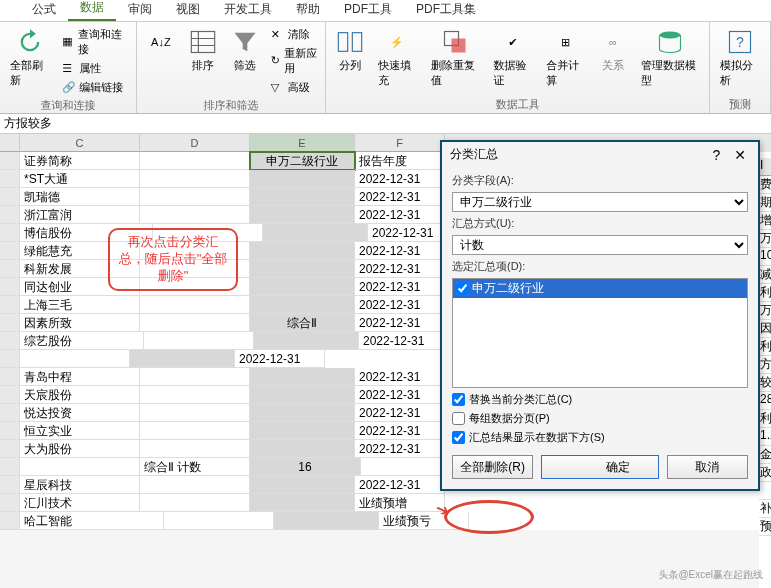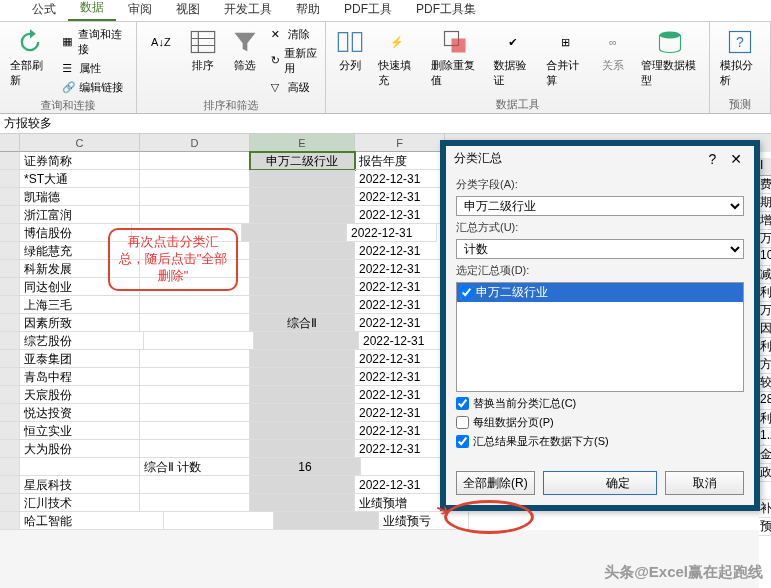--- a/index.html
+++ b/index.html
@@ -25,37 +25,37 @@
 .colhdr { display: flex; background: #e8e8e8; height: 18px; }
 .ch { border-right: 1px solid #ccc; border-bottom: 1px solid #aaa; text-align: center; font-size: 11px; color: #555; line-height: 18px; }
 .rows { }
 .row { display: flex; height: 18px; }
 .cell { border-right: 1px solid #ddd; border-bottom: 1px solid #ddd; padding: 0 4px; font-size: 12px; line-height: 18px; overflow: hidden; white-space: nowrap; }
 .cell.e { background: #d8d8d8; }
 .cell.e.sel { outline: 2px solid #4a7d2e; outline-offset: -1px; }
 
 .callout { position: absolute; left: 108px; top: 228px; width: 130px; border: 2px solid #d43; border-radius: 10px; padding: 4px 6px; color: #e33; font-size: 13px; font-weight: 500; text-align: center; line-height: 1.3; background: rgba(255,255,255,0.1); }
 
-.dialog { position: absolute; left: 440px; top: 140px; width: 320px; background: #f4f4f4; border: 6px solid #0c4a6e; box-shadow: 2px 2px 6px rgba(0,0,0,0.25); font-size: 12px; }
+.dialog { position: absolute; left: 440px; top: 140px; width: 320px; background: #f4f4f4; border: 2px solid #0c4a6e; box-shadow: 2px 2px 6px rgba(0,0,0,0.25); font-size: 12px; }
 .dlg-title { display: flex; justify-content: space-between; align-items: center; padding: 4px 8px; font-size: 12px; }
 .dlg-close { cursor: pointer; font-size: 14px; padding: 0 4px; }
 .dlg-body { padding: 6px 10px 10px; display: flex; flex-direction: column; gap: 4px; }
 .dlg-label { font-size: 11px; color: #333; }
 .dlg-select { width: 100%; height: 20px; border: 1px solid #999; background: #fff; font-size: 12px; padding: 0 3px; }
 .dlg-list { width: 100%; height: 110px; border: 1px solid #999; background: #fff; overflow: auto; }
 .dlg-list-item { display: flex; align-items: center; gap: 3px; padding: 1px 3px; background: #2a6ed0; color: #fff; font-size: 12px; }
 .dlg-check { display: flex; align-items: center; gap: 4px; font-size: 11px; }
 .dlg-btns { display: flex; justify-content: space-between; gap: 8px; margin-top: 6px; }
-.dlg-btn { flex: 1; height: 24px; border: 1px solid #888; background: linear-gradient(#fdfdfd,#e8e8e8); font-size: 12px; cursor: pointer; margin-top: 12px; }
+.dlg-btn { flex: 1; height: 24px; border: 1px solid #888; background: linear-gradient(#fdfdfd,#e8e8e8); font-size: 12px; cursor: pointer; }
 .dlg-btn.primary { border: 1px solid #2a6ed0; padding-left: 36px; }
 
 .ring { position: absolute; border: 3px solid #d43; border-radius: 50%; width: 90px; height: 34px; left: 444px; top: 500px; pointer-events: none; }
 .arrow { position: absolute; left: 436px; top: 500px; color: #d43; font-size: 16px; transform: rotate(25deg); pointer-events:none;}
 
-.watermark { position: absolute; right: 8px; bottom: 6px; font-size: 15px; color: #999; font-weight: bold; }
+.watermark { position: absolute; right: 8px; bottom: 6px; font-size: 10px; color: #999; }
 .cut-right { position: absolute; right: 0; top: 158px; width: 12px; bottom: 0; background: #fff; display:flex; flex-direction:column; font-size:12px; }
 .cut-right div { height:18px; border-bottom:1px solid #ddd; padding-left:1px; overflow:hidden; }
 svg { display:block; }
 </style>
 </head>
 <body>
 
 <div class="tabs">
   <div class="tab">公式</div>
   <div class="tab active">数据</div>
@@ -235,21 +235,21 @@
       </div>
       <div class="row">
         <div class="cell" style="width:20px;background:#e8e8e8"></div>
     <div class="cell" style="width:120px">浙江富润</div>
     <div class="cell" style="width:110px;text-align:right"></div>
     <div class="cell e " style="width:105px;text-align:center"></div>
     <div class="cell" style="width:90px">2022-12-31</div>
       </div>
       <div class="row">
         <div class="cell" style="width:20px;background:#e8e8e8"></div>
-    <div class="cell" style="width:112px">博信股份</div>
+    <div class="cell" style="width:133px">博信股份</div>
     <div class="cell" style="width:110px;text-align:right"></div>
     <div class="cell e " style="width:105px;text-align:center"></div>
     <div class="cell" style="width:90px">2022-12-31</div>
       </div>
       <div class="row">
         <div class="cell" style="width:20px;background:#e8e8e8"></div>
     <div class="cell" style="width:120px">绿能慧充</div>
     <div class="cell" style="width:110px;text-align:right"></div>
     <div class="cell e " style="width:105px;text-align:center"></div>
     <div class="cell" style="width:90px">2022-12-31</div>
@@ -284,21 +284,20 @@
       </div>
       <div class="row">
         <div class="cell" style="width:20px;background:#e8e8e8"></div>
     <div class="cell" style="width:124px">综艺股份</div>
     <div class="cell" style="width:110px;text-align:right"></div>
     <div class="cell e " style="width:105px;text-align:center"></div>
     <div class="cell" style="width:90px">2022-12-31</div>
       </div>
       <div class="row">
         <div class="cell" style="width:20px;background:#e8e8e8"></div>
-    <div class="cell" style="width:120px">亚泰集团</div>
     <div class="cell" style="width:110px;text-align:right"></div>
     <div class="cell e " style="width:105px;text-align:center"></div>
     <div class="cell" style="width:90px">2022-12-31</div>
       </div>
       <div class="row">
         <div class="cell" style="width:20px;background:#e8e8e8"></div>
     <div class="cell" style="width:120px">青岛中程</div>
     <div class="cell" style="width:110px;text-align:right"></div>
     <div class="cell e " style="width:105px;text-align:center"></div>
     <div class="cell" style="width:90px">2022-12-31</div>

